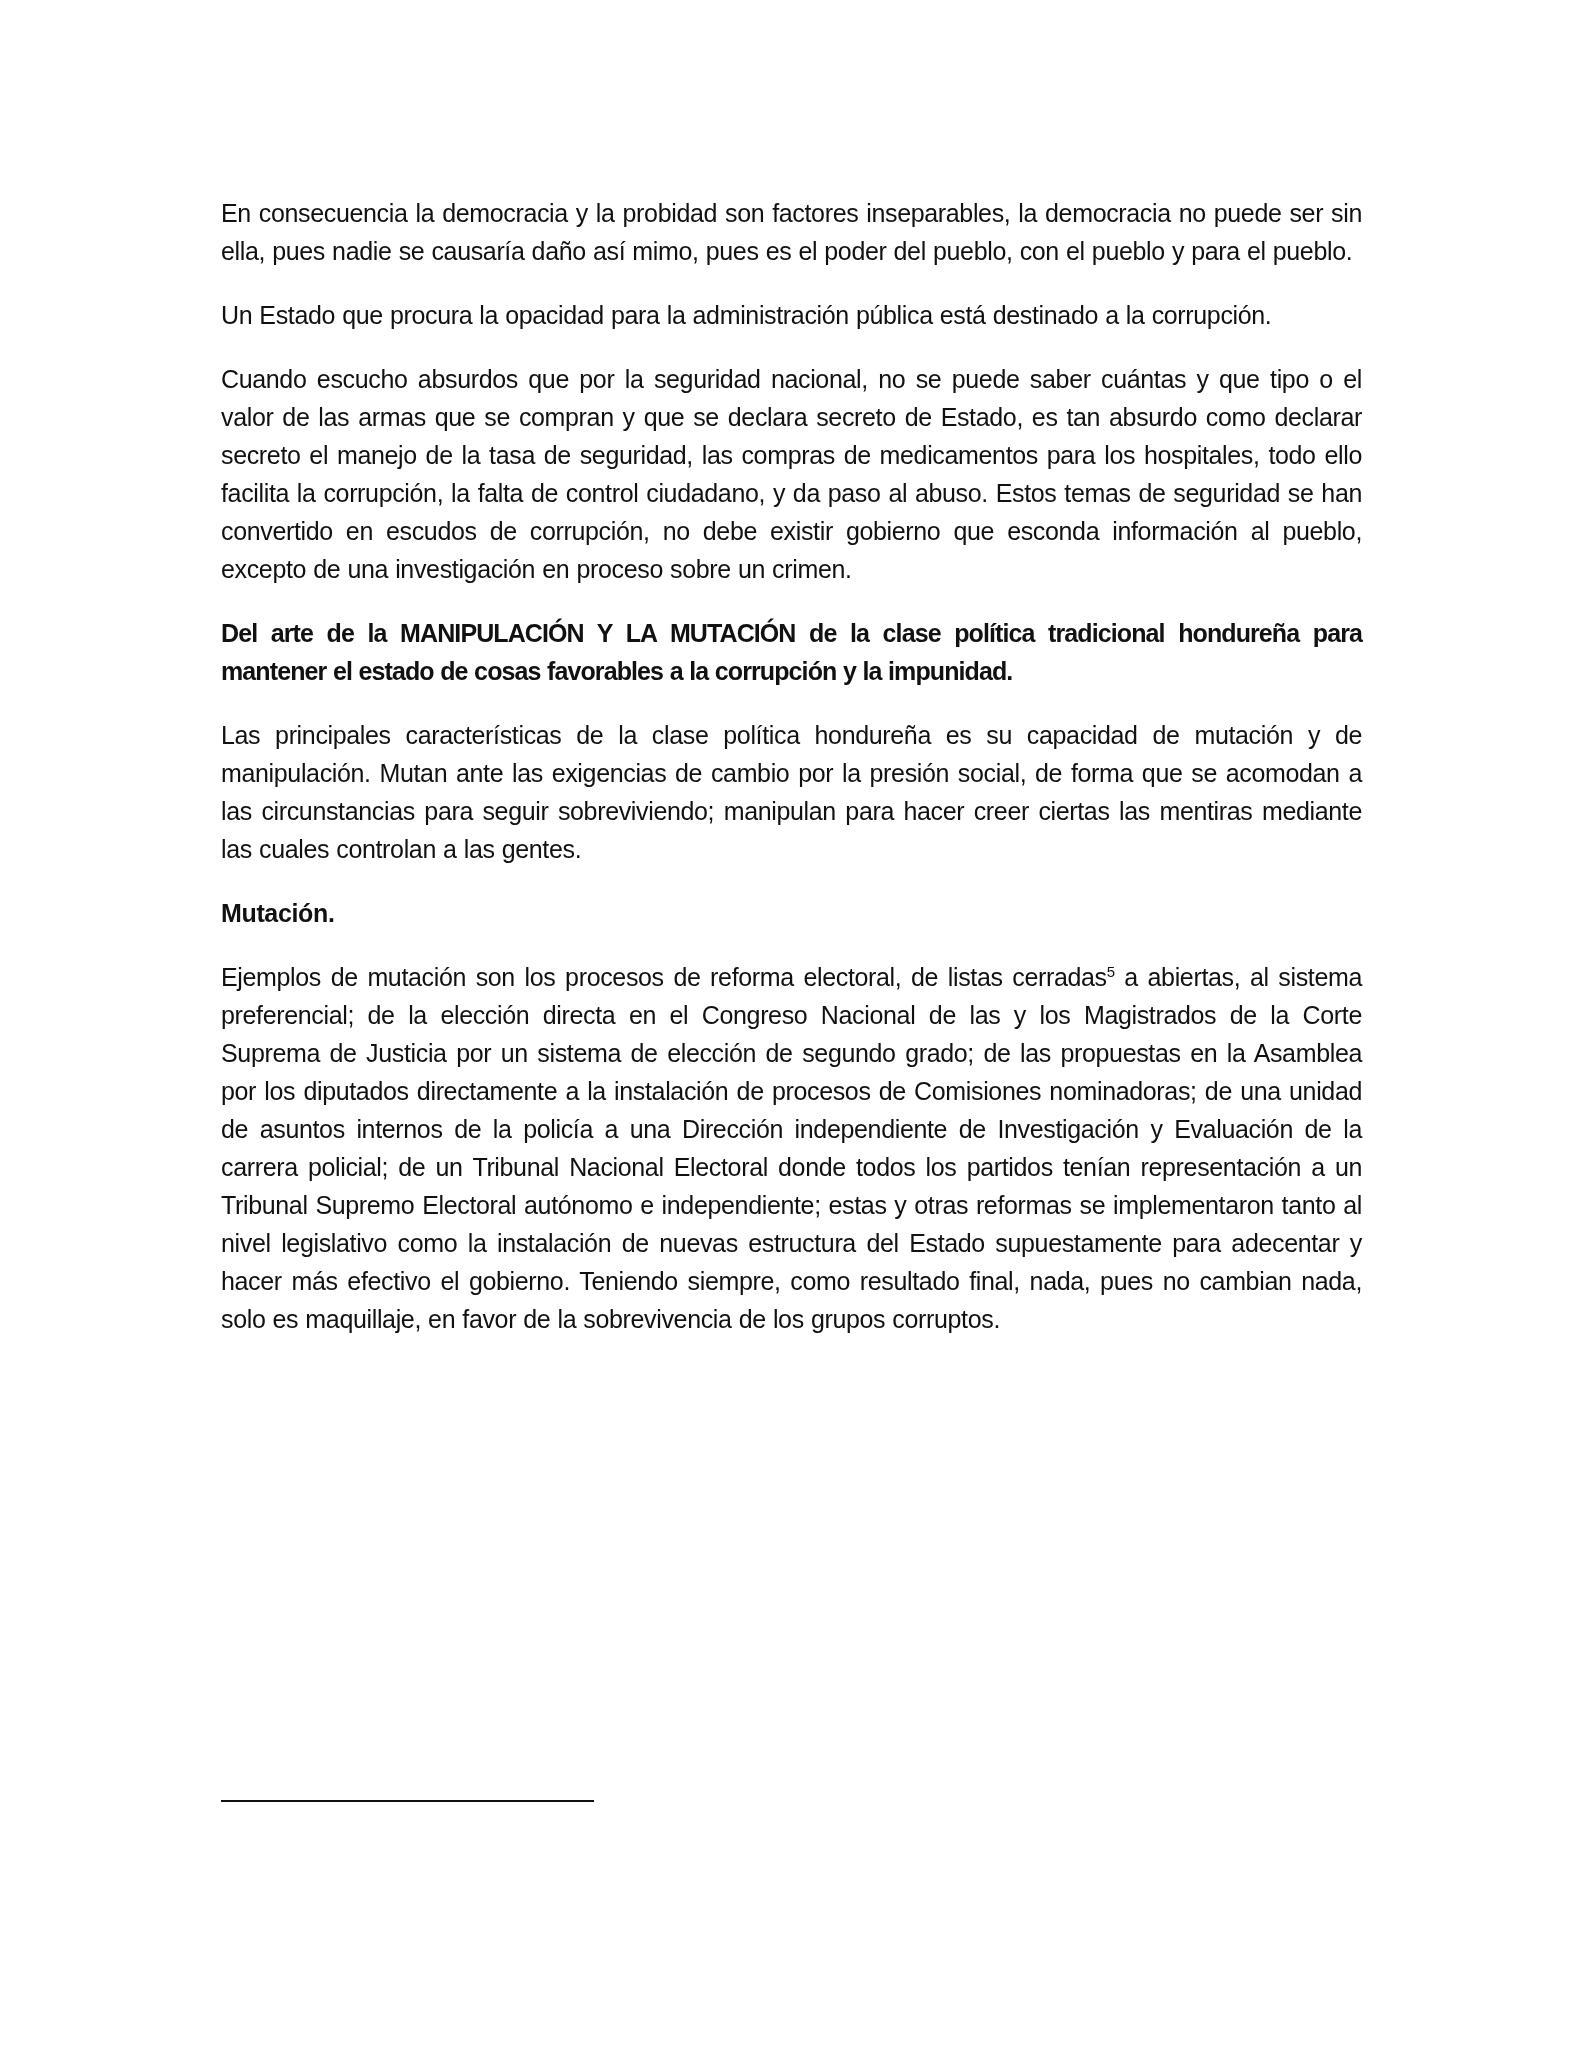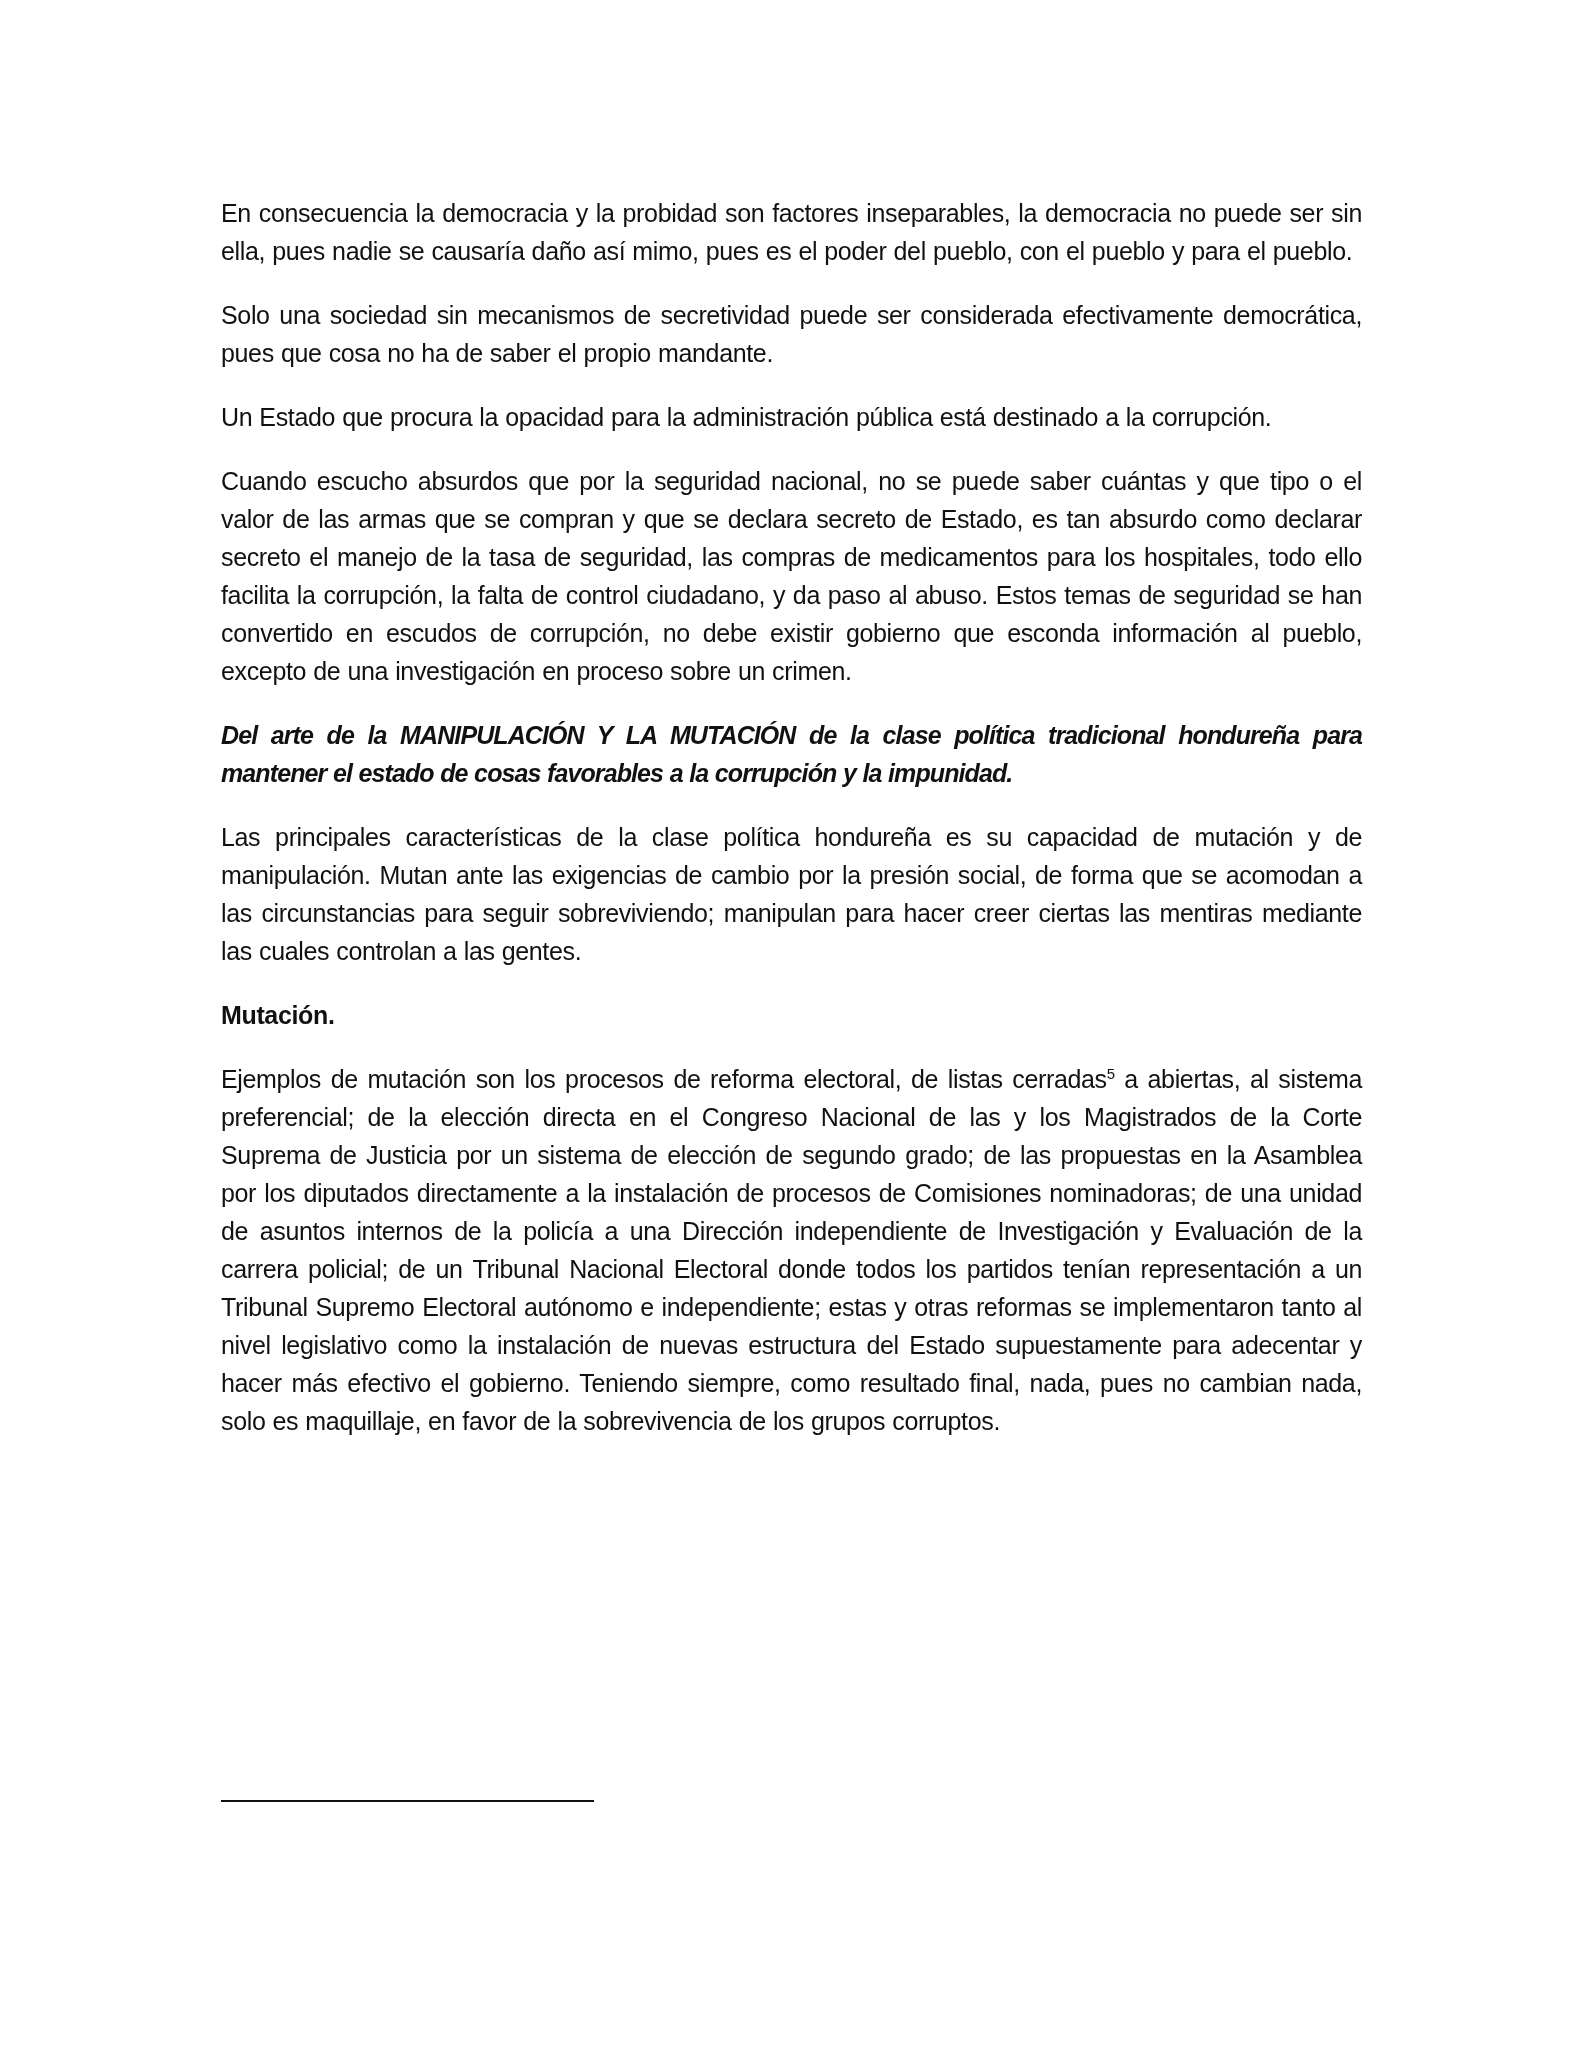--- a/index.html
+++ b/index.html
@@ -24,21 +24,20 @@
   .para {
     margin: 0 0 26px 0;
     font-size: 25px;
     line-height: 38px;
     text-align: justify;
     letter-spacing: -0.35px;
     word-spacing: 0.5px;
   }
   .heading-bi {
     font-weight: bold;
-    font-style: italic;
     letter-spacing: -0.9px;
   }
   .heading-b {
     font-weight: bold;
     margin-top: 8px;
   }
   sup {
     font-size: 15px;
     line-height: 0;
     vertical-align: 9px;
@@ -50,21 +49,20 @@
     width: 373px;
     height: 0;
     border-top: 2px solid #111111;
   }
 </style>
 </head>
 <body>
 
 <div class="page">
   <p class="para">En consecuencia la democracia y la probidad son factores inseparables, la democracia no puede ser sin ella, pues nadie se causaría daño así mimo, pues es el poder del pueblo, con el pueblo y para el pueblo.</p>
-  <p class="para">Solo una sociedad sin mecanismos de secretividad puede ser considerada efectivamente democrática, pues que cosa no ha de saber el propio mandante.</p>
   <p class="para">Un Estado que procura la opacidad para la administración pública está destinado a la corrupción.</p>
   <p class="para">Cuando escucho absurdos que por la seguridad nacional, no se puede saber cuántas y que tipo o el valor de las armas que se compran y que se declara secreto de Estado, es tan absurdo como declarar secreto el manejo de la tasa de seguridad, las compras de medicamentos para los hospitales, todo ello facilita la corrupción, la falta de control ciudadano, y da paso al abuso. Estos temas de seguridad se han convertido en escudos de corrupción, no debe existir gobierno que esconda información al pueblo, excepto de una investigación en proceso sobre un crimen.</p>
   <p class="para heading-bi">Del arte de la MANIPULACIÓN Y LA MUTACIÓN de la clase política tradicional hondureña para mantener el estado de cosas favorables a la corrupción y la impunidad.</p>
   <p class="para">Las principales características de la clase política hondureña es su capacidad de mutación y de manipulación. Mutan ante las exigencias de cambio por la presión social, de forma que se acomodan a las circunstancias para seguir sobreviviendo; manipulan para hacer creer ciertas las mentiras mediante las cuales controlan a las gentes.</p>
   <p class="para heading-b">Mutación.</p>
   <p class="para"><span>Ejemplos de mutación son los procesos de reforma electoral, de listas cerradas</span><sup>5</sup><span> a abiertas, al sistema preferencial; de la elección directa en el Congreso Nacional de las y los Magistrados de la Corte Suprema de Justicia por un sistema de elección de segundo grado; de las propuestas en la Asamblea por los diputados directamente a la instalación de procesos de Comisiones nominadoras; de una unidad de asuntos internos de la policía a una Dirección independiente de Investigación y Evaluación de la carrera policial; de un Tribunal Nacional Electoral donde todos los partidos tenían representación a un Tribunal Supremo Electoral autónomo e independiente;  estas y otras reformas se implementaron tanto al nivel legislativo como la instalación de nuevas estructura del Estado supuestamente para adecentar y hacer más efectivo el gobierno. Teniendo siempre, como resultado final, nada, pues no cambian nada, solo es maquillaje, en favor de la sobrevivencia de los grupos corruptos.</span></p>
 </div>
 
 <div class="footnote-rule"></div>
 

